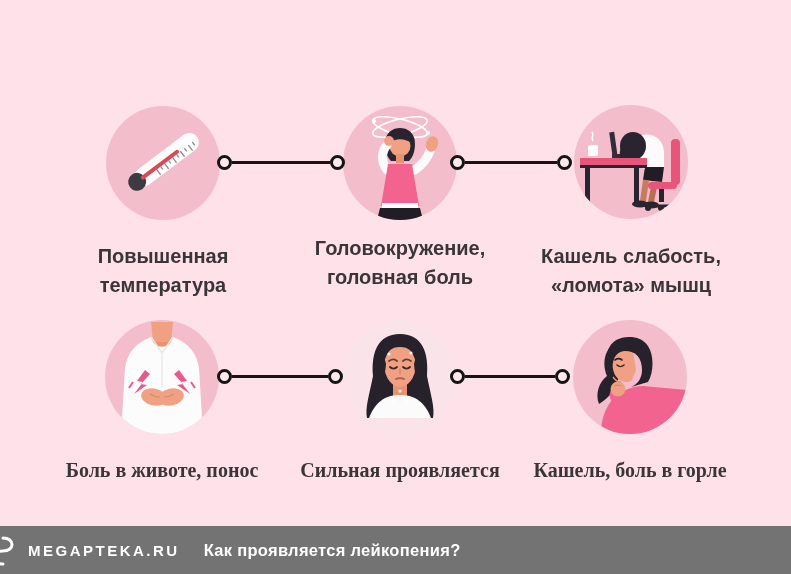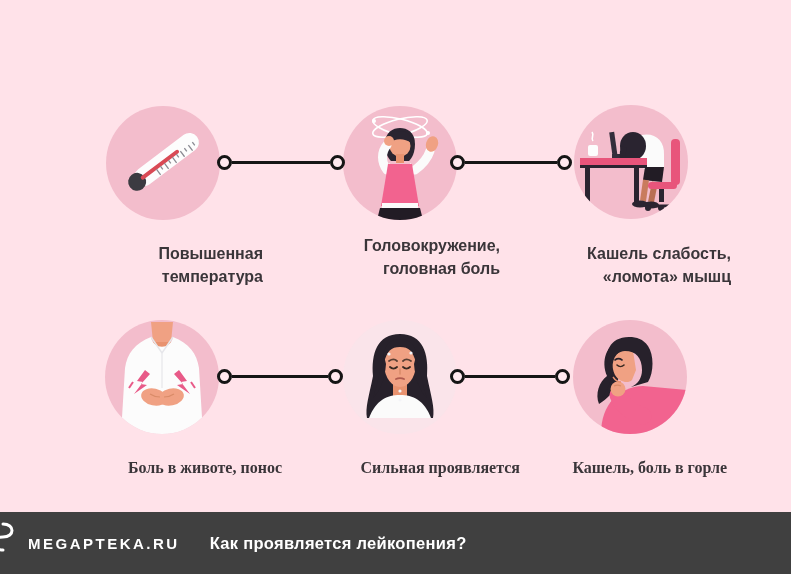--- a/index.html
+++ b/index.html
@@ -25,55 +25,54 @@
   .circle svg{display:block;width:114px;height:114px;}
 
   .c1{left:106px;top:106px;}
   .c2{left:343px;top:106px;}
   .c3{left:574px;top:105px;}
   .c4{left:105px;top:320px;}
   .c5{left:343px;top:320px;}
   .c6{left:573px;top:320px;}
 
   .label{
-    position:absolute;text-align:right;
-    font-size:16px;font-weight:600;line-height:1.45;color:#3A3539;
+    position:absolute;text-align:center;
+    font-size:20px;font-weight:600;line-height:1.45;color:#3A3539;
   }
   .label-r1{width:200px;}
   .label-r2{width:240px;white-space:nowrap;font-family:Liberation Serif, serif;}
   .l1{left:63px;top:242px;}
   .l2{left:300px;top:234px;}
   .l3{left:531px;top:242px;}
   .l4{left:42px;top:456px;}
   .l5{left:280px;top:456px;}
-  .l6{left:487px;top:456px;}
+  .l6{left:510px;top:456px;}
 
   .conn{position:absolute;display:flex;align-items:center;height:15px;}
   .conn .ring{
     width:15px;height:15px;box-sizing:border-box;flex:0 0 15px;
     border:3px solid #151515;border-radius:50%;background:#FFE9EF;
   }
   .conn .line{flex:1;height:3px;background:#151515;}
   .cn1{left:217px;top:155px;width:128px;}
   .cn2{left:450px;top:155px;width:122px;}
   .cn3{left:217px;top:369px;width:126px;}
   .cn4{left:450px;top:369px;width:120px;}
 
   .footer{
-    position:absolute;left:0;bottom:0;width:791px;height:62px;
-    background:#404040;display:flex;align-items:center;
-    color:#FFFFFF;overflow:hidden;
+    position:absolute;left:0;bottom:0;width:791px;height:48px;
+    background:#737373;display:flex;align-items:center;
+    color:#FFFFFF;overflow:hidden;gap:24px;
   }
   .logo{position:absolute;left:-13px;top:8px;}
   .brand{
     margin-left:28px;
     font-size:15px;font-weight:800;letter-spacing:2.5px;
   }
   .question{
-    margin-left:30px;
     font-size:16.5px;font-weight:700;letter-spacing:0.3px;
   }
 </style>
 </head>
 <body>
 
 <div class="canvas">
 
 
   <div class="circle c1">

